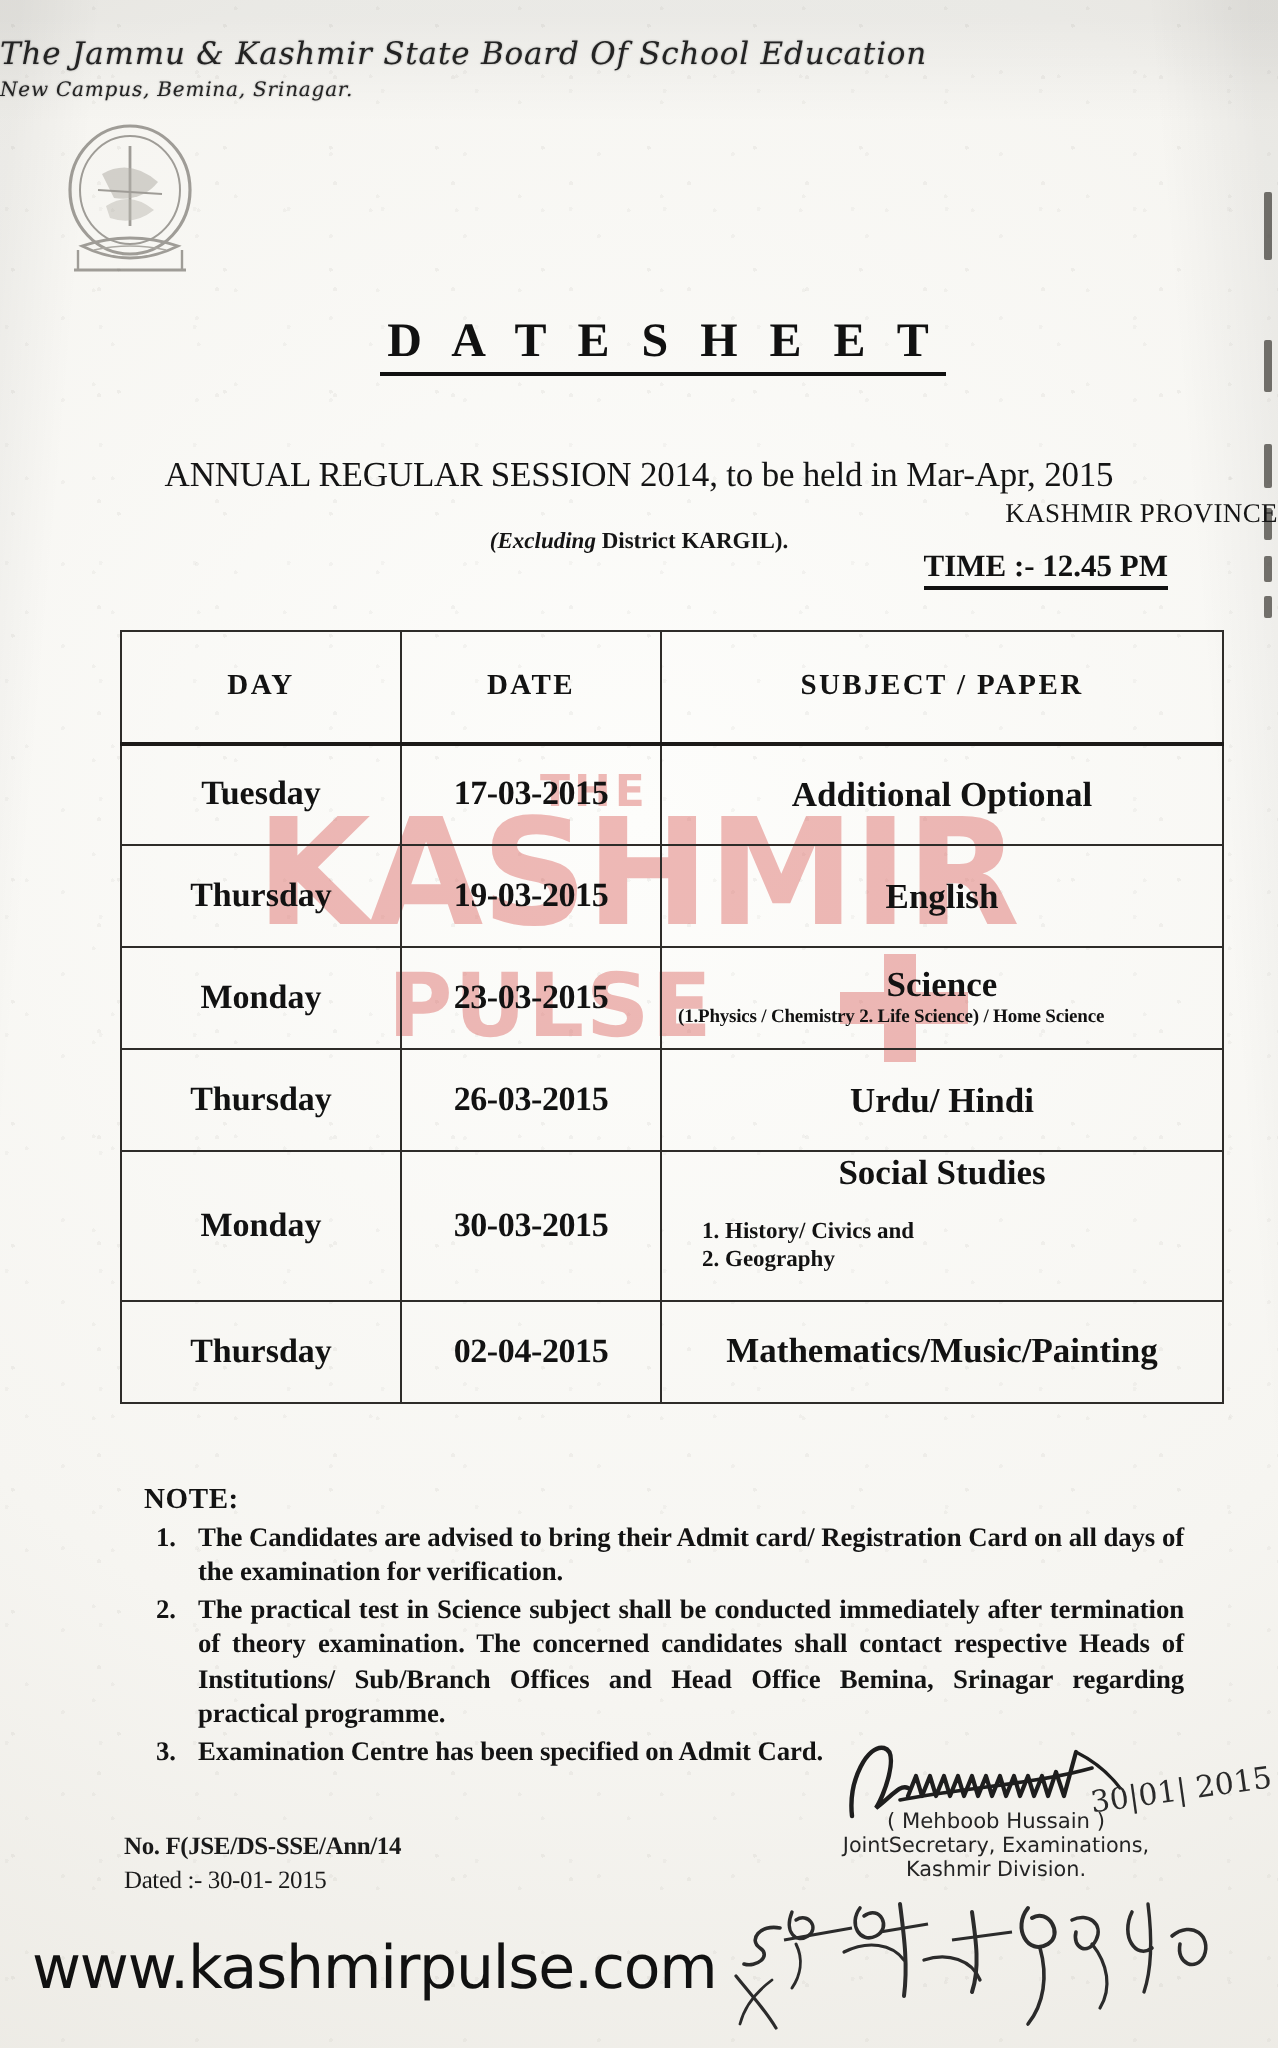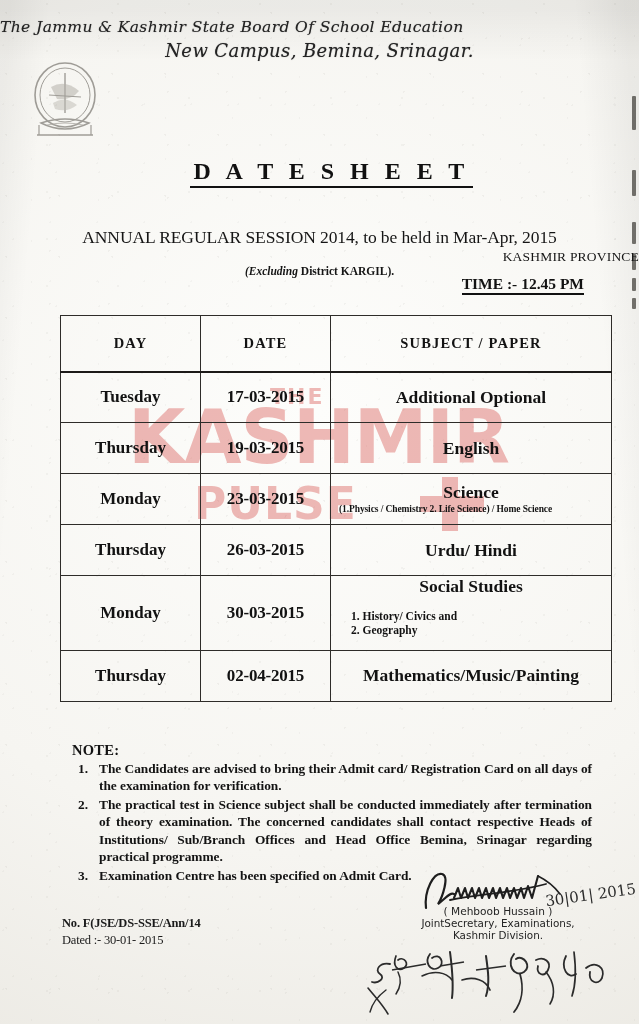--- a/index.html
+++ b/index.html
@@ -113,24 +113,23 @@
     text-align:left;
     font-family:"DejaVu Serif", serif;
     font-style:italic;
     font-size:15.5px;
     letter-spacing:.4px;
     color:#232323;
     text-shadow:0 0 1px rgba(70,70,70,.55);
   }
   .org-addr{
     position:absolute; left:0; right:0; top:40px;
-    text-align:center;
     font-family:"DejaVu Serif", serif;
     font-style:italic;
-    font-size:18px;
+    font-size:10px;
     letter-spacing:.4px;
     color:#232323;
     text-shadow:0 0 1px rgba(70,70,70,.55);
   }
 
   .contacts{
     position:absolute; left:352px; top:59px;
     font-family:"DejaVu Sans", sans-serif;
     color:#161616;
   }
@@ -521,14 +520,15 @@
       <path d="M124 4 C116 14 124 28 134 22 C142 17 134 4 126 9" fill="none" stroke="#2b2b2b" stroke-width="2" stroke-linecap="round"></path>
       <path d="M130 24 C134 38 132 52 124 62" fill="none" stroke="#2b2b2b" stroke-width="1.8" stroke-linecap="round"></path>
       <path d="M146 10 C154 6 162 12 158 20 C154 28 146 24 148 16" fill="none" stroke="#2b2b2b" stroke-width="1.8" stroke-linecap="round"></path>
       <path d="M156 22 C164 32 166 44 160 54" fill="none" stroke="#2b2b2b" stroke-width="1.6" stroke-linecap="round"></path>
       <path d="M176 6 C170 18 178 30 186 24" fill="none" stroke="#2b2b2b" stroke-width="1.8" stroke-linecap="round"></path>
       <path d="M184 2 C186 18 186 34 182 46" fill="none" stroke="#2b2b2b" stroke-width="1.7" stroke-linecap="round"></path>
       <path d="M196 18 C206 10 216 18 212 28 C208 36 198 32 200 22" fill="none" stroke="#2b2b2b" stroke-width="1.8" stroke-linecap="round"></path>
     </svg>
   </div>
 
+  <div class="site-url">www.kashmirpulse.com</div>
 
 </div>
 
 </body></html>

